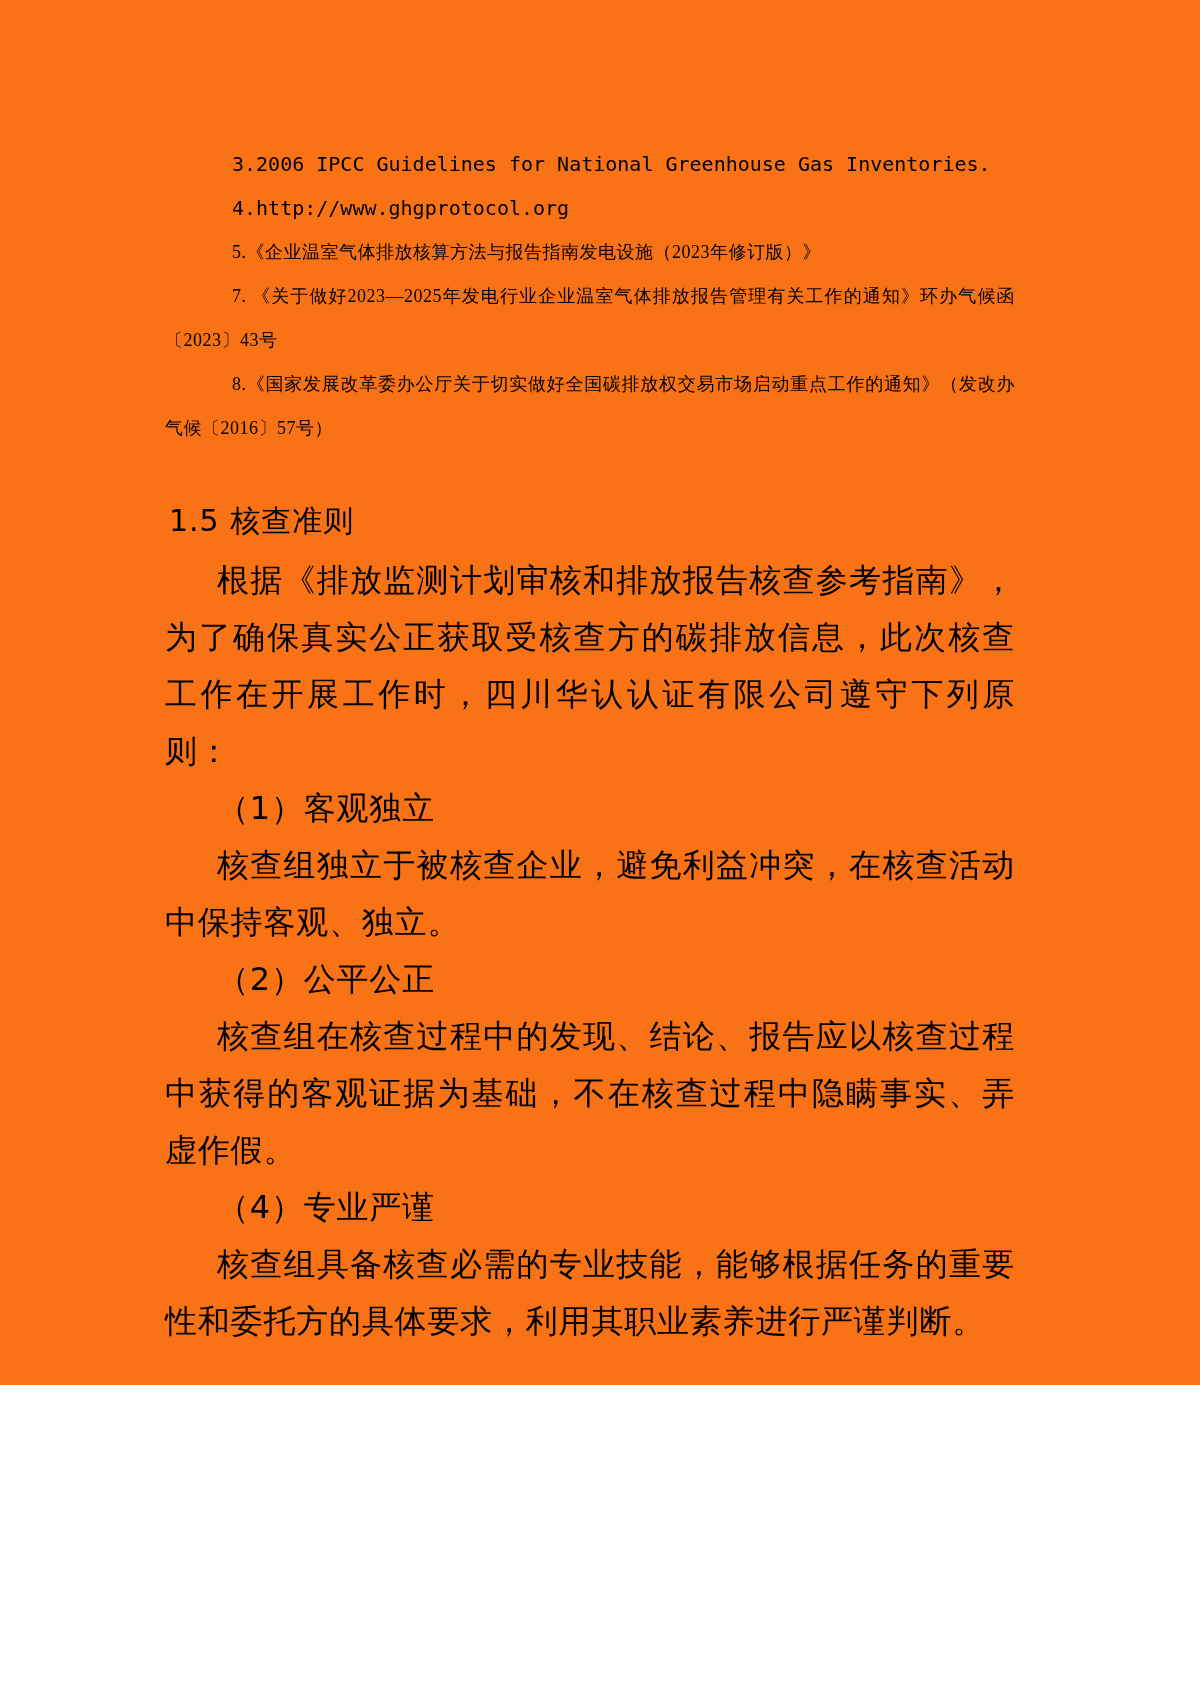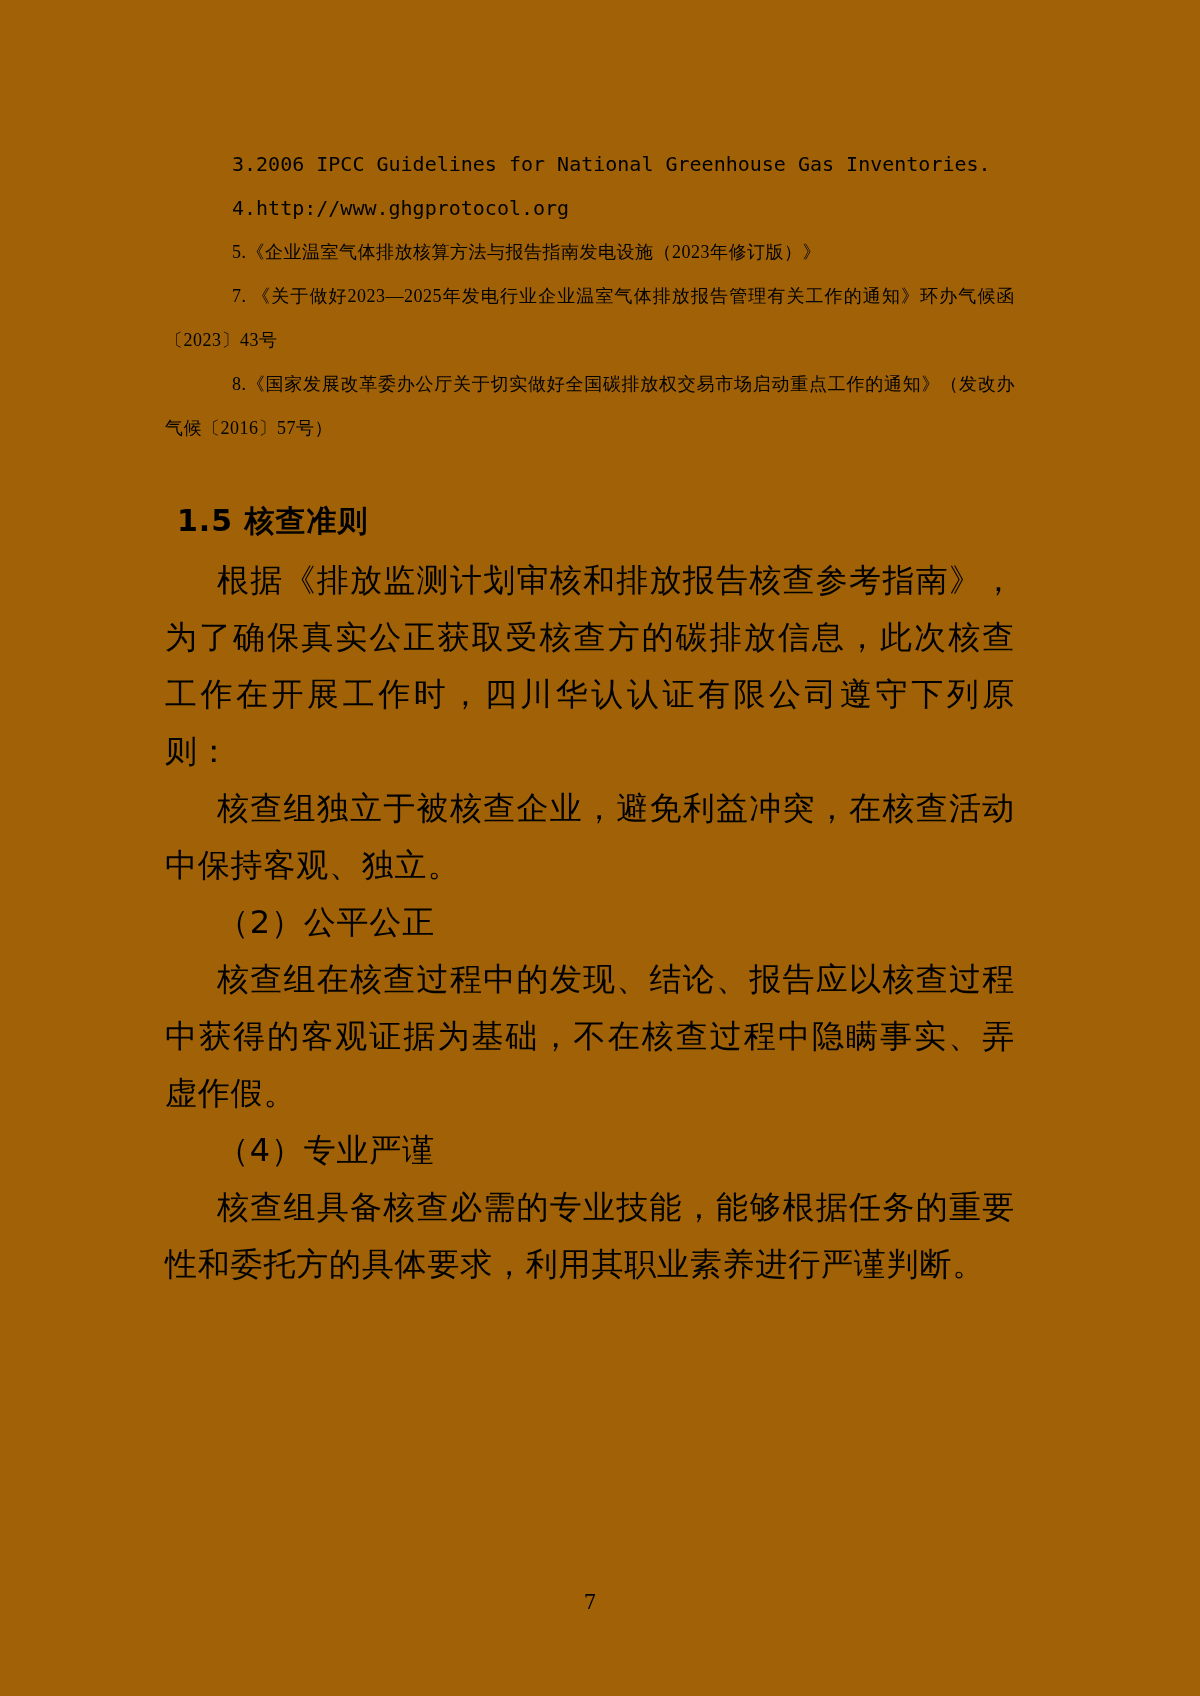--- a/index.html
+++ b/index.html
@@ -3,22 +3,22 @@
 <meta charset="utf-8">
 <style>
   html, body {
     margin: 0;
     padding: 0;
     background: #ffffff;
   }
   .page {
     position: relative;
     width: 1200px;
-    height: 1696px;
-    background: #a16207;
+    height: 1385px;
+    background: #f97316;
     color: #000000;
     font-family: "DejaVu Sans", sans-serif;
     overflow: hidden;
   }
   .content {
     position: absolute;
     left: 165px;
     top: 142px;
     width: 850px;
   }
@@ -34,23 +34,23 @@
   .ref.latin {
     font-family: "DejaVu Sans Mono", monospace;
     font-size: 20px;
     letter-spacing: 0px;
     white-space: nowrap;
     text-align: left;
   }
   
   .heading {
     font-size: 30px;
-    font-weight: 700;
+    font-weight: 400;
     line-height: 46px;
-    margin: 48px 0 8px 12px;
+    margin: 48px 0 8px 4px;
     letter-spacing: 1px;
   }
   
   .para {
     font-size: 32px;
     line-height: 57px;
     text-indent: 52px;
     text-align: justify;
     letter-spacing: 0.8px;
   }
@@ -74,20 +74,21 @@
     <div class="ref latin">3.2006 IPCC Guidelines for National Greenhouse Gas Inventories.</div>
     <div class="ref latin">4.http://www.ghgprotocol.org</div>
     <div class="ref">5.《企业温室气体排放核算方法与报告指南发电设施（2023年修订版）》</div>
     <div class="ref">7. 《关于做好2023—2025年发电行业企业温室气体排放报告管理有关工作的通知》环办气候函〔2023〕43号</div>
     <div class="ref">8.《国家发展改革委办公厅关于切实做好全国碳排放权交易市场启动重点工作的通知》（发改办气候〔2016〕57号）</div>
 
     <div class="heading">1.5 核查准则</div>
 
     <div class="para">根据《排放监测计划审核和排放报告核查参考指南》，为了确保真实公正获取受核查方的碳排放信息，此次核查工作在开展工作时，四川华认认证有限公司遵守下列原则：</div>
 
+    <div class="para">（1）客观独立</div>
     <div class="para">核查组独立于被核查企业，避免利益冲突，在核查活动中保持客观、独立。</div>
 
     <div class="para">（2）公平公正</div>
     <div class="para">核查组在核查过程中的发现、结论、报告应以核查过程中获得的客观证据为基础，不在核查过程中隐瞒事实、弄虚作假。</div>
 
 
     <div class="para">（4）专业严谨</div>
     <div class="para">核查组具备核查必需的专业技能，能够根据任务的重要性和委托方的具体要求，利用其职业素养进行严谨判断。</div>
 
   </div>

